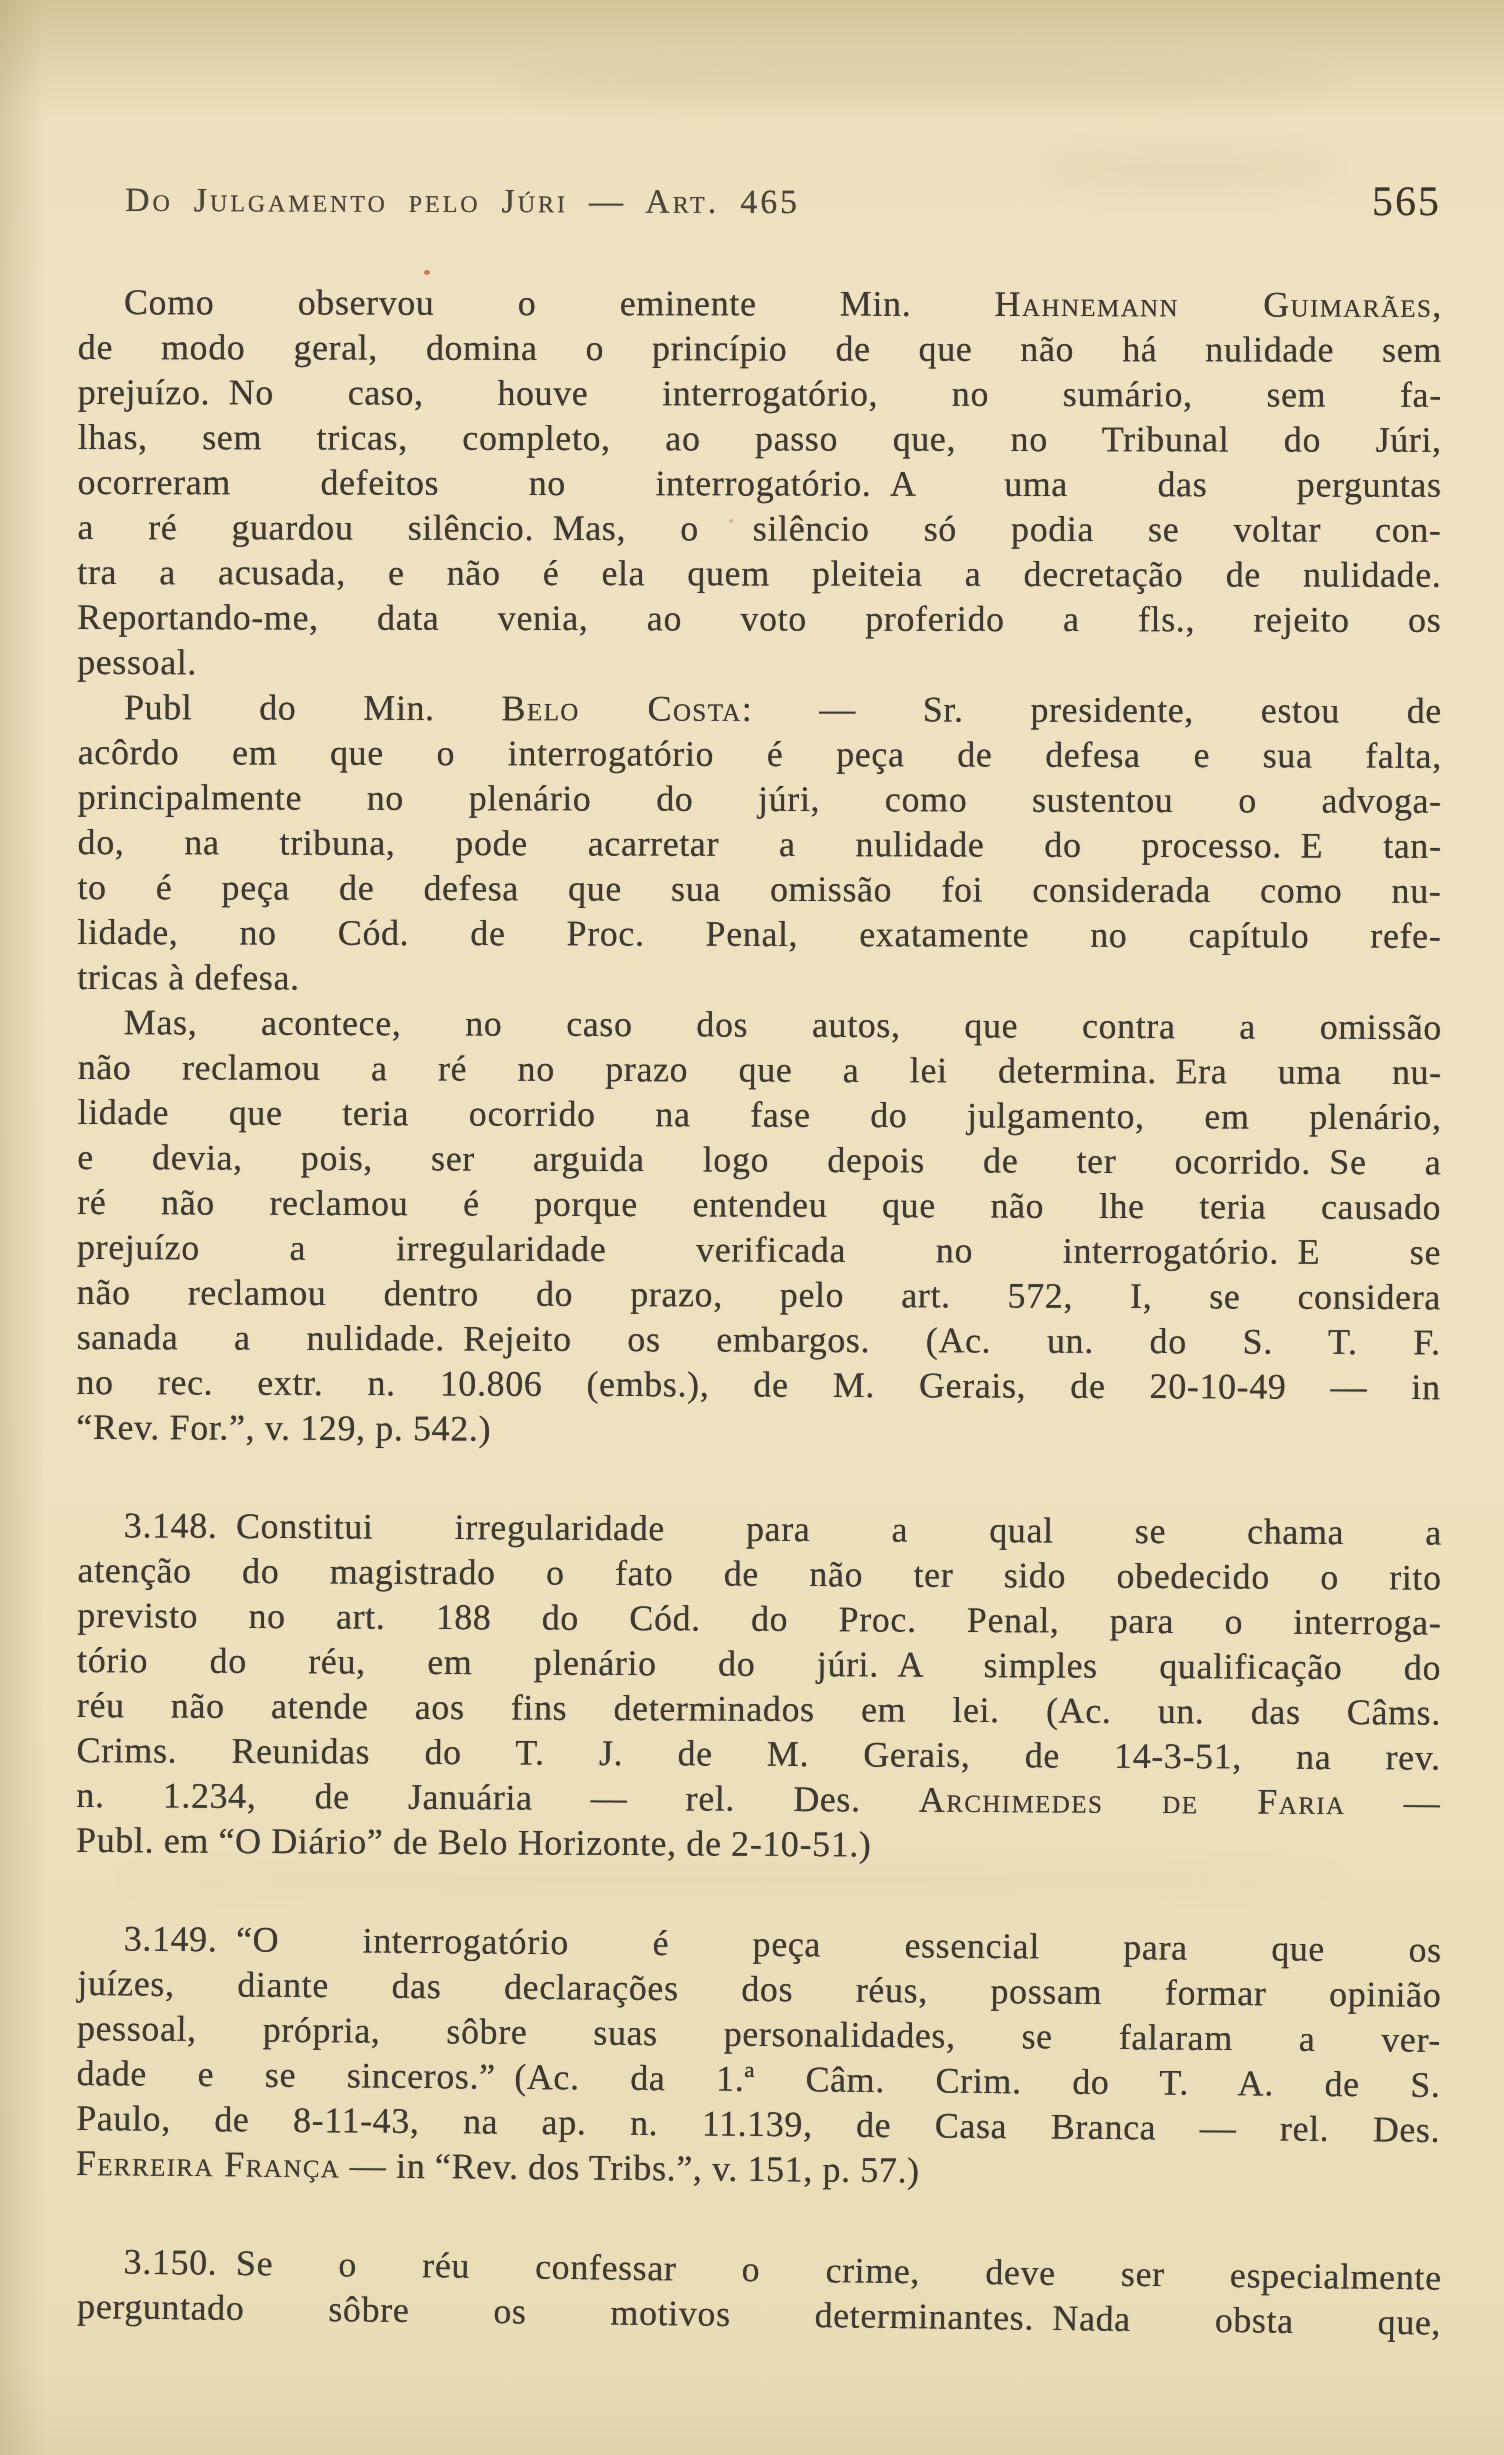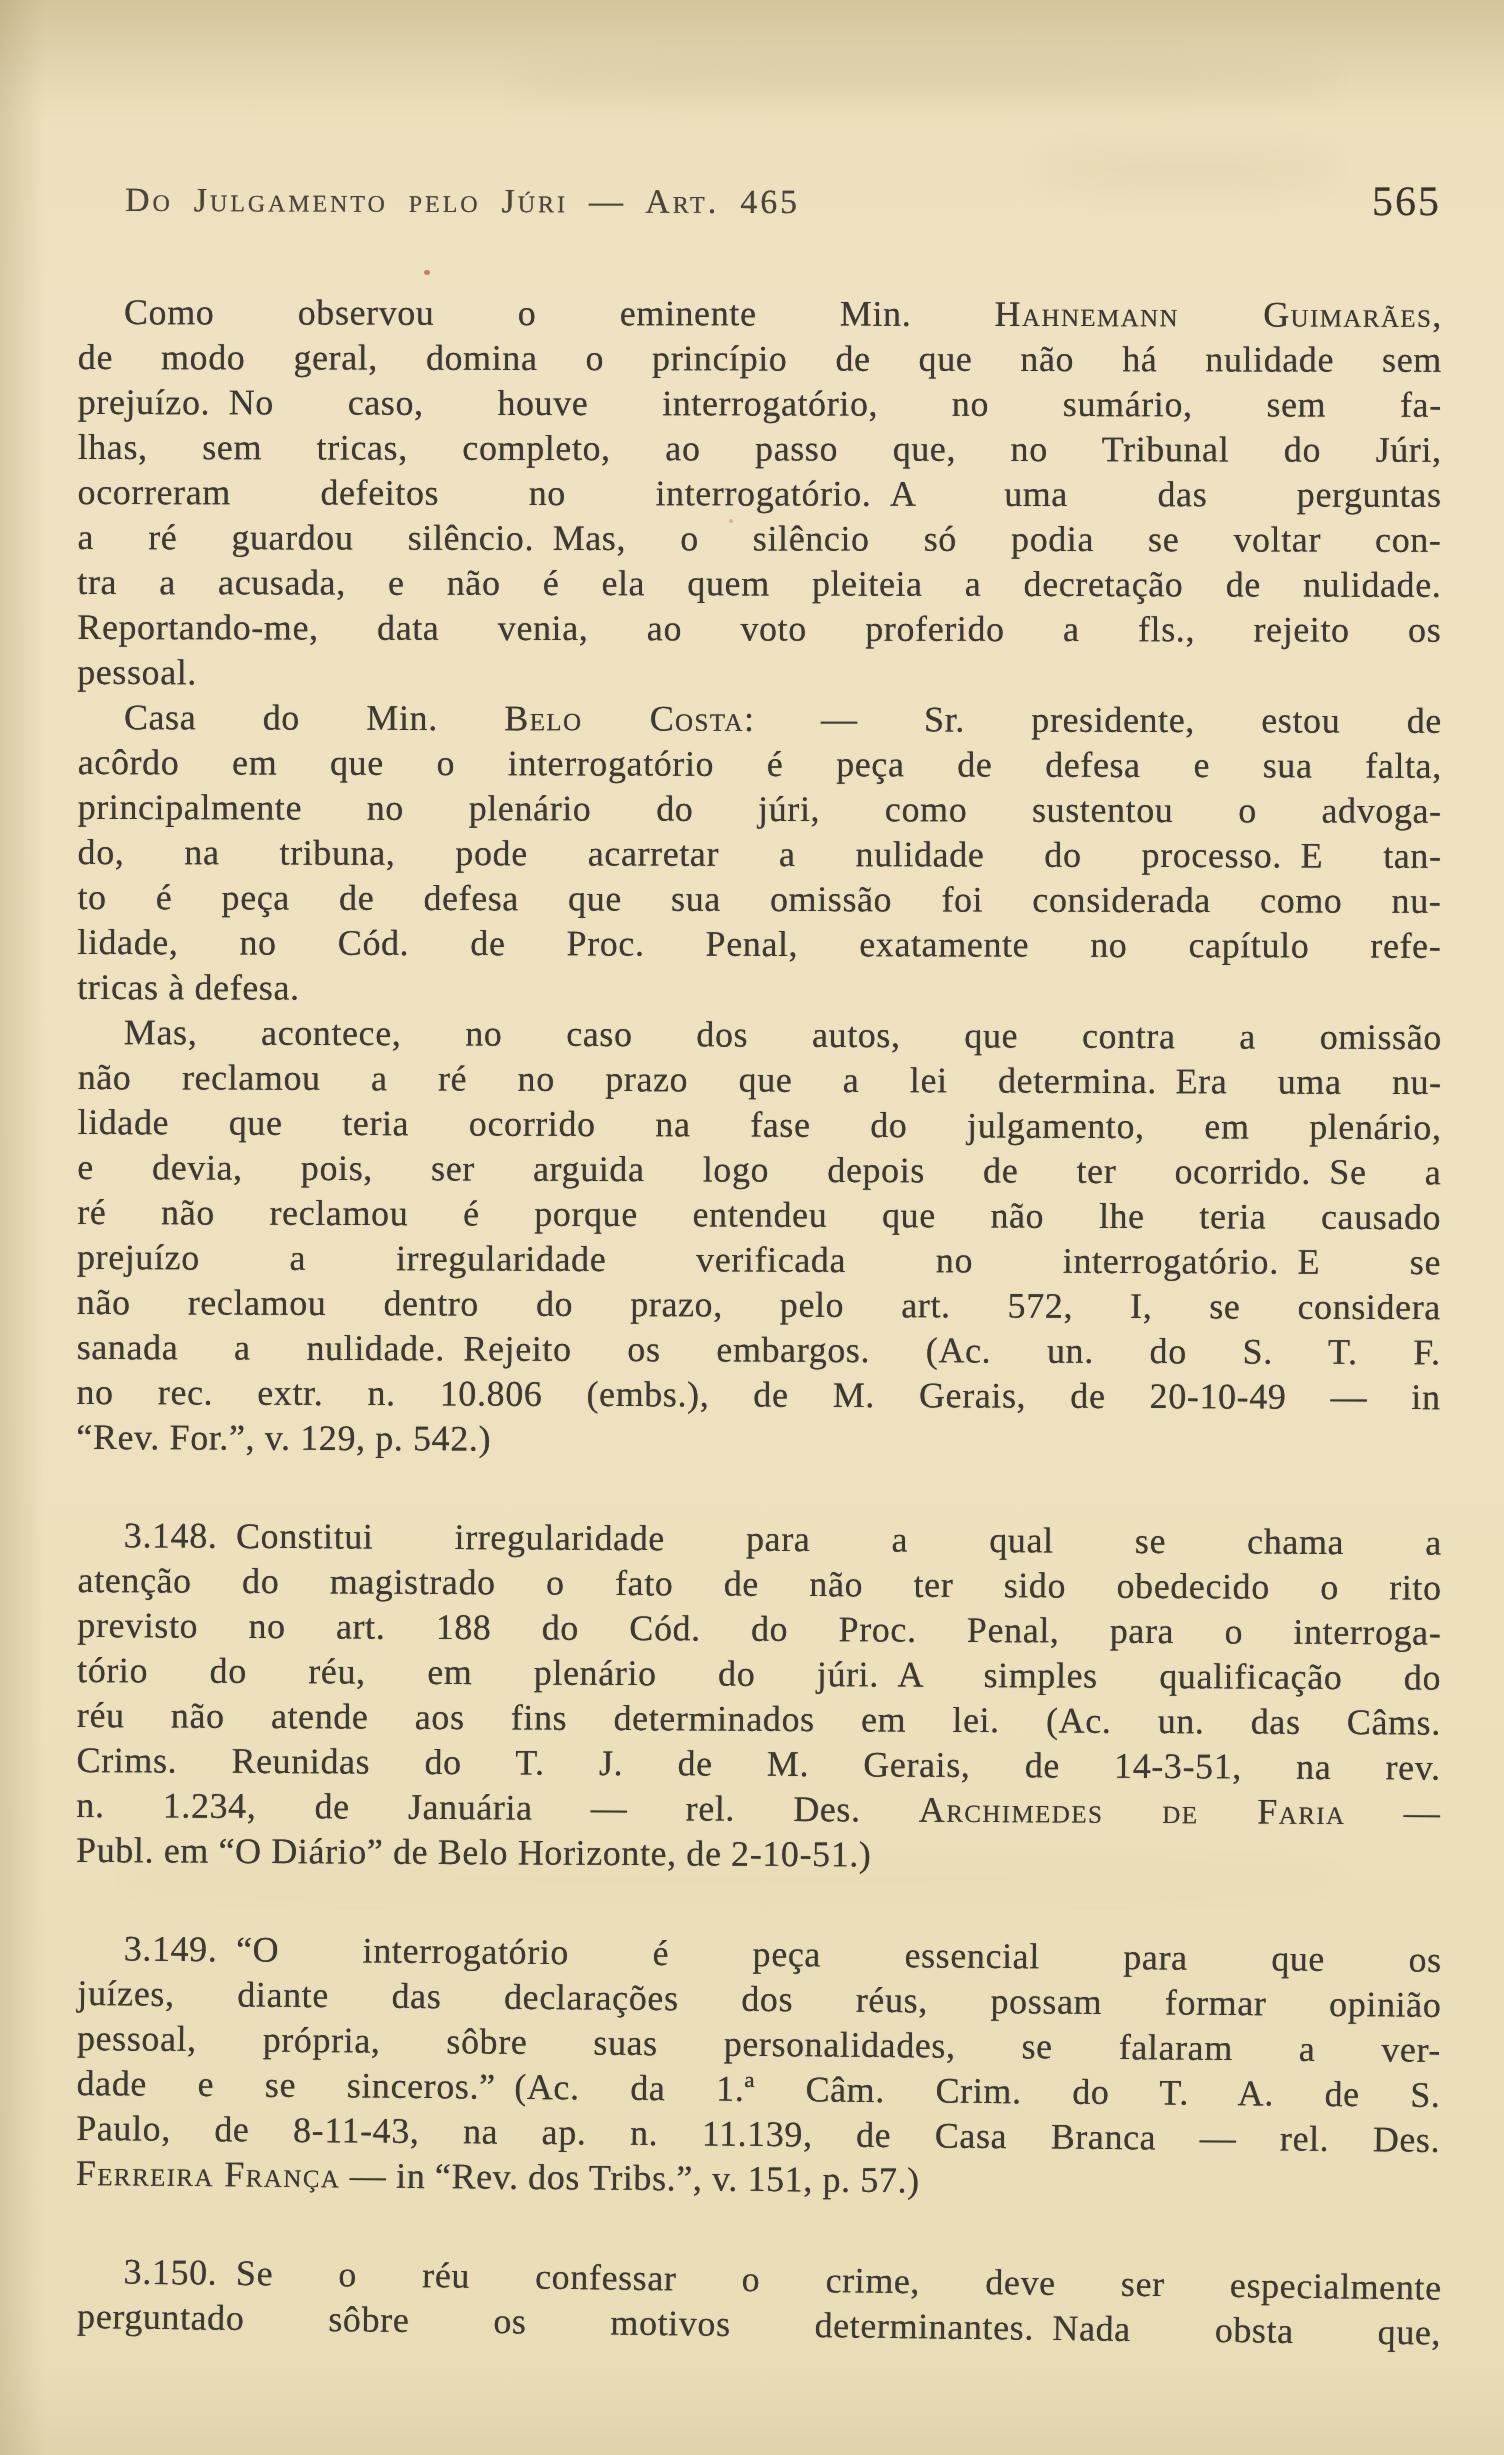--- a/index.html
+++ b/index.html
@@ -85,21 +85,20 @@
   .text-block {
     position: absolute;
     left: 78px;
     top: 280px;
     width: 1364px;
     font-size: 36px;
     line-height: 45px;
     letter-spacing: 0.6px;
     color: #3e3931;
     text-shadow: 0 0 0.8px rgba(62,57,49,0.75);
-    margin-top: 10px;
   }
   .para { transform-origin: 0 0; }
   .para.p1 { transform: rotate(0.12deg); }
   .para.p2 { transform: rotate(0.16deg); }
   .para.p3 { transform: rotate(0.22deg); }
   .para.p4 { transform: rotate(0.32deg); }
   .para.p5 { transform: rotate(0.5deg); }
   .para.p6 { transform: rotate(0.7deg); }
   .para.section { margin-top: 53px; }
 
@@ -140,21 +139,21 @@
         <div class="line"><span>de modo geral, domina o princípio de que não há nulidade sem</span></div>
         <div class="line"><span>prejuízo. No caso, houve interrogatório, no sumário, sem fa-</span></div>
         <div class="line"><span>lhas, sem tricas, completo, ao passo que, no Tribunal do Júri,</span></div>
         <div class="line"><span>ocorreram defeitos no interrogatório. A uma das perguntas</span></div>
         <div class="line"><span>a ré guardou silêncio. Mas, o silêncio só podia se voltar con-</span></div>
         <div class="line"><span>tra a acusada, e não é ela quem pleiteia a decretação de nulidade.</span></div>
         <div class="line"><span>Reportando-me, </span><span class="it">data venia</span><span>, ao voto proferido a fls., rejeito os</span></div>
         <div class="line no-just"><span>pessoal.</span></div>
       </div>
       <div class="para p2">
-        <div class="line indent"><span class="it">Casa</span><span> do Min. </span><span class="sc">Belo Costa</span><span>: — Sr. presidente, estou de</span></div>
+        <div class="line indent"><span class="it">Publ</span><span> do Min. </span><span class="sc">Belo Costa</span><span>: — Sr. presidente, estou de</span></div>
         <div class="line"><span>acôrdo em que o interrogatório é peça de defesa e sua falta,</span></div>
         <div class="line"><span>principalmente no plenário do júri, como sustentou o advoga-</span></div>
         <div class="line"><span>do, na tribuna, pode acarretar a nulidade do processo. E tan-</span></div>
         <div class="line"><span>to é peça de defesa que sua omissão foi considerada como nu-</span></div>
         <div class="line"><span>lidade, no Cód. de Proc. Penal, exatamente no capítulo refe-</span></div>
         <div class="line no-just"><span>tricas à defesa.</span></div>
       </div>
       <div class="para p3">
         <div class="line indent"><span>Mas, acontece, no caso dos autos, que contra a omissão</span></div>
         <div class="line"><span>não reclamou a ré no prazo que a lei determina. Era uma nu-</span></div>

